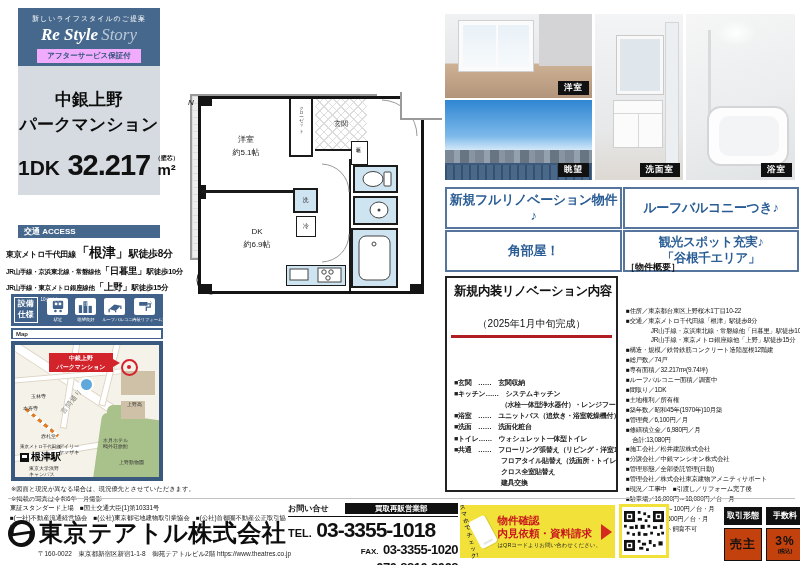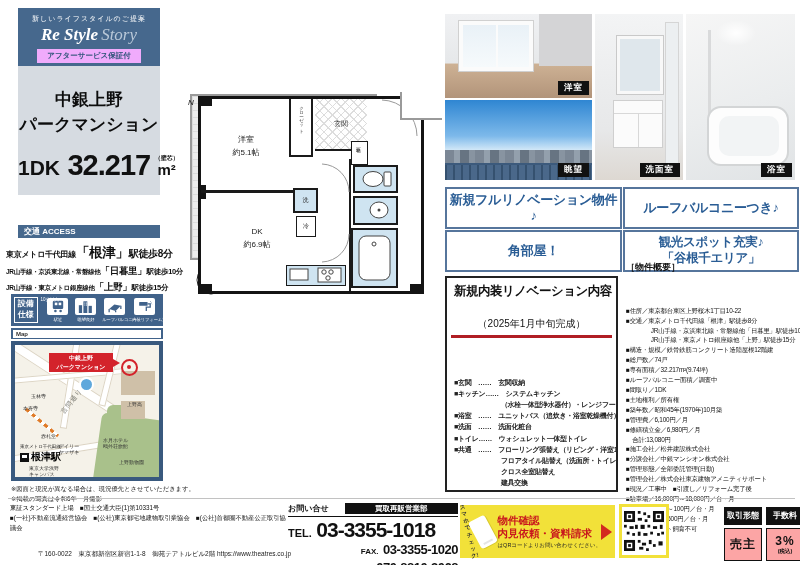--- a/index.html
+++ b/index.html
@@ -152,21 +152,21 @@
   .promo-phone{width:18px;height:30px;background:#fff;border-radius:3px;transform:rotate(-28deg);margin:0 1px 0 2px;position:relative;box-shadow:1px 1px 0 #d8c92e;flex:0 0 auto;}
   .promo-phone:after{content:"";position:absolute;left:4px;bottom:3px;width:10px;height:2px;background:#e5e5e5;}
   .promo-text{margin-left:4px;flex:1;}
   .promo-t1,.promo-t2{color:#c8161d;font-weight:bold;font-size:10.5px;line-height:1.25;white-space:nowrap;}
   .promo-note{font-size:5.5px;color:#222;margin-top:2px;white-space:nowrap;}
   .promo-arrow{width:0;height:0;border-left:11px solid #d3291f;border-top:8px solid transparent;border-bottom:8px solid transparent;flex:0 0 auto;}
   .qr-box{left:619px;top:504px;width:50px;height:54px;background:#fff;border:3px solid #f2e139;display:flex;align-items:center;justify-content:center;}
   .deal{left:676px;top:507px;display:flex;gap:4px;padding-left:48px;}
   .deal-col{width:38px;}
   .deal-h{background:#111;color:#fff;font-size:8px;font-weight:bold;text-align:center;line-height:18px;height:18px;white-space:nowrap;}
-  .deal-v{border:1px solid #111;background:#fca5a5;height:31px;margin-top:3px;text-align:center;font-weight:bold;display:flex;flex-direction:column;justify-content:center;}
+  .deal-v{border:1px solid #111;background:#c2410c;height:31px;margin-top:3px;text-align:center;font-weight:bold;display:flex;flex-direction:column;justify-content:center;}
   .deal-val{font-size:12px;letter-spacing:1px;}
   .deal-note{font-size:5.5px;font-weight:bold;}
   .vtxt{white-space:nowrap;}
   .preline{white-space:pre-line;}
 </style>
 </head>
 <body>
 
 <div class="page">
 
@@ -417,20 +417,24 @@
     <div class="ov-list">
       
     <div>■住所／東京都台東区上野桜木1丁目10-22</div><div>■交通／東京メトロ千代田線「根津」駅徒歩8分</div><div>　　　　JR山手線・京浜東北線・常磐線他「日暮里」駅徒歩10分</div><div>　　　　JR山手線・東京メトロ銀座線他「上野」駅徒歩15分</div><div>■構造・規模／鉄骨鉄筋コンクリート造陸屋根12階建</div><div>■総戸数／74戸</div><div>■専有面積／32.217m²(9.74坪)</div><div>■ルーフバルコニー面積／調査中</div><div>■間取り／1DK</div><div>■土地権利／所有権</div><div>■築年数／昭和45年(1970年)10月築</div><div>■管理費／6,100円／月</div><div>■修繕積立金／6,980円／月</div><div>　合計:13,080円</div><div>■施工会社／松井建設株式会社</div><div>■分譲会社／中銀マンシオン株式会社</div><div>■管理形態／全部委託管理(日勤)</div><div>■管理会社／株式会社東京建物アメニティサポート</div><div>■現況／工事中　■引渡し／リフォーム完了後</div><div>■駐車場／16,000円～18,000円／台・月</div><div>■駐輪場／60円～100円／台・月</div><div>■バイク置場／500円／台・月</div><div>■備考／※ペット飼育不可</div></div>
   </div>
 
   <div class="abs footer-rule"></div>
 
   <div class="abs assoc">
     <div>東証スタンダード上場　■国土交通大臣(1)第10331号</div>
     <div>■(一社)不動産流通経営協会　■(公社)東京都宅地建物取引業協会　■(公社)首都圏不動産公正取引協議会</div>
+  </div>
+  <div class="abs company-row">
+    <div class="company-mark"></div>
+    <div class="company-name">東京テアトル株式会社</div>
   </div>
   <div class="abs company-addr">
     <span>〒160-0022　東京都新宿区新宿1-1-8　御苑テアトルビル2階</span>
     <span>https://www.theatres.co.jp</span>
   </div>
 
   <div class="abs contact">
     <div class="contact-head">
       <span class="contact-label">お問い合せ</span>
       <span class="contact-dept">買取再販営業部</span>

